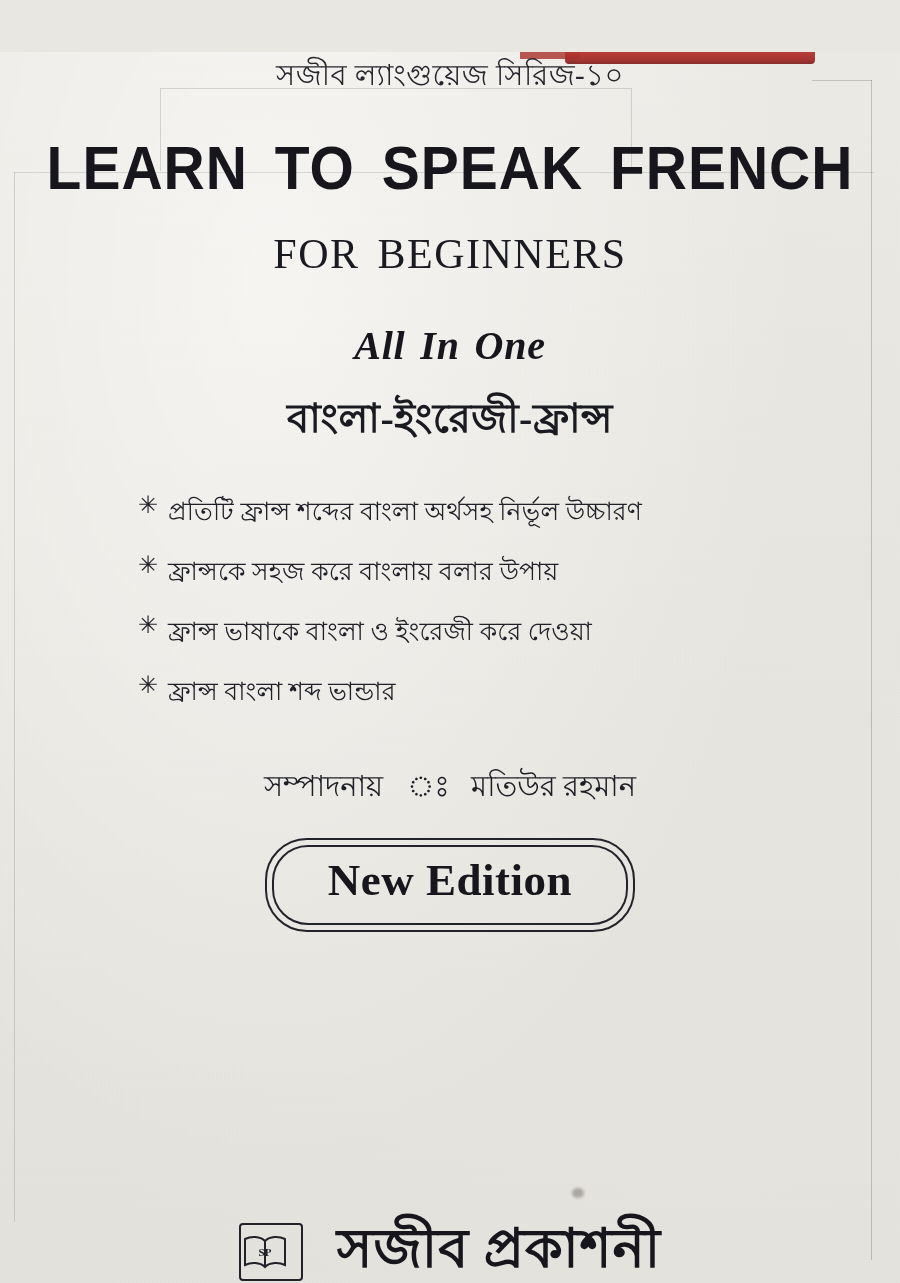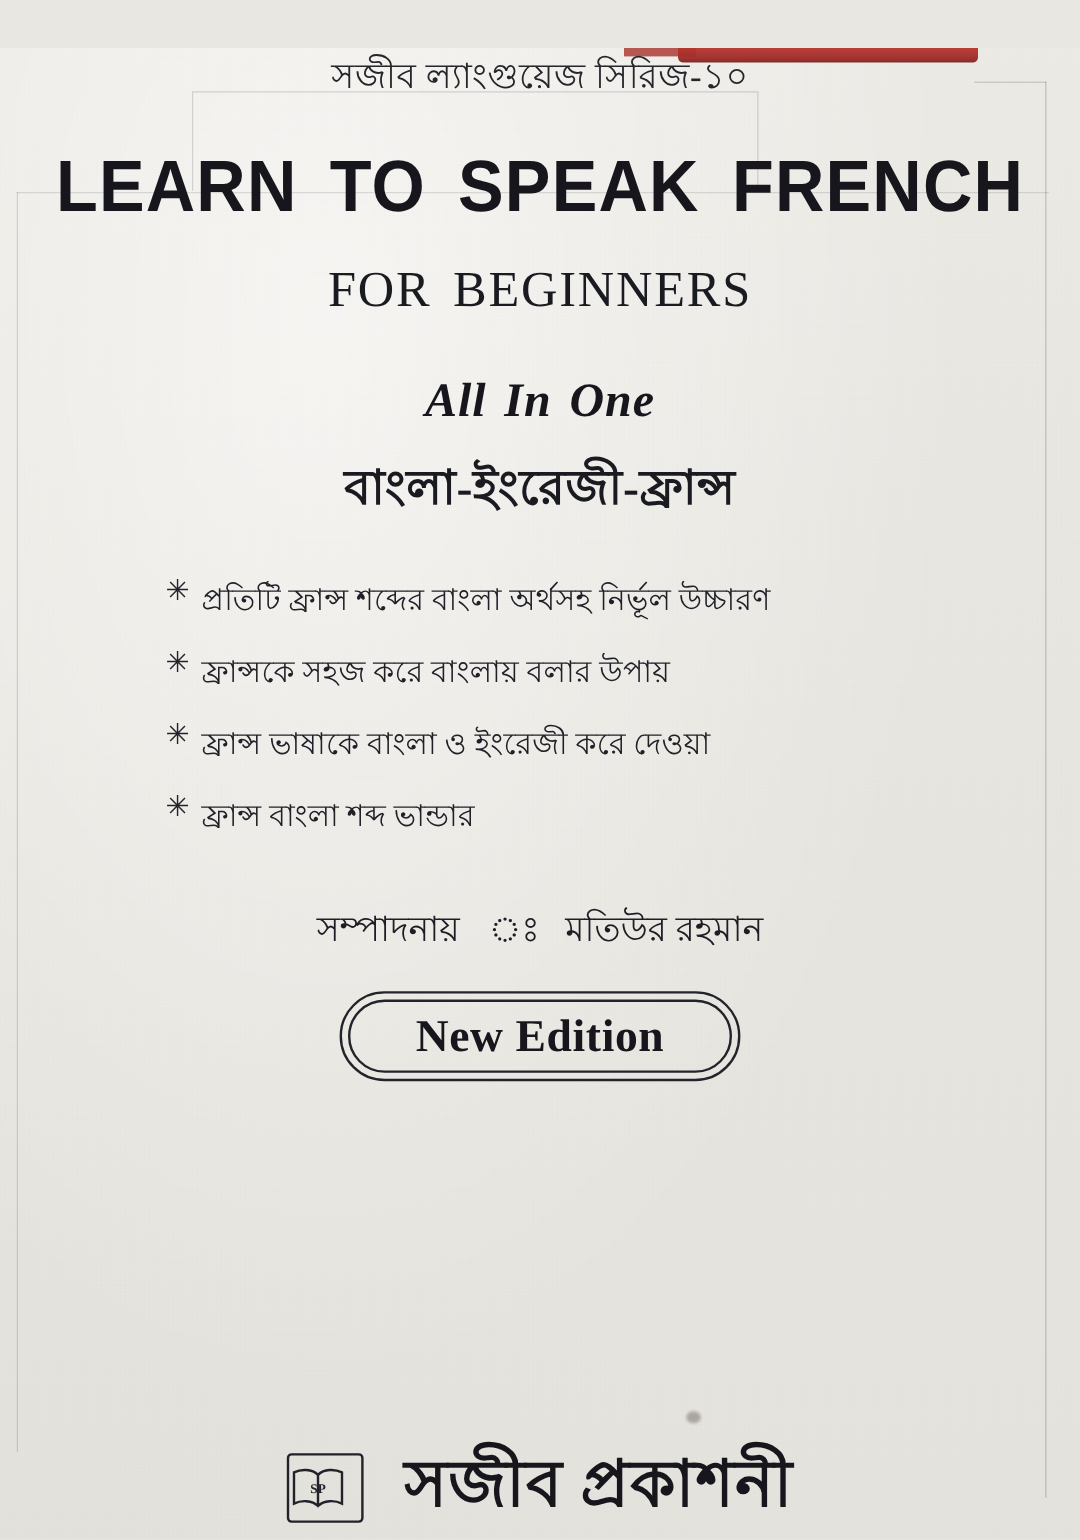--- a/index.html
+++ b/index.html
@@ -113,21 +113,21 @@
     user-select: none;
   }
 
   .content {
     position: relative;
     z-index: 3;
     width: 900px;
   }
 
   .series-line {
-    margin-top: 40px;
+    margin-top: 52px;
     text-align: center;
     font-family: "Liberation Serif", serif;
     font-size: 29px;
     color: #25252c;
     letter-spacing: 0.5px;
   }
 
   .main-title {
     margin-top: 34px;
     text-align: center;
@@ -224,24 +224,24 @@
     justify-content: center;
   }
   .edition-outer {
     border: 2px solid #23232b;
     border-radius: 42px;
     padding: 5px;
   }
   .edition-inner {
     border: 2px solid #23232b;
     border-radius: 36px;
-    padding: 7px 54px 6px 54px;
-    font-family: "Liberation Serif", serif;
-    font-weight: bold;
-    font-size: 38px;
+    padding: 7px 54px 17px 54px;
+    font-family: "Liberation Serif", serif;
+    font-weight: bold;
+    font-size: 45px;
     color: #16161c;
     letter-spacing: 0.5px;
   }
 
   .publisher-row {
     position: absolute;
     left: 0;
     right: 0;
     bottom: 38px;
     display: flex;

